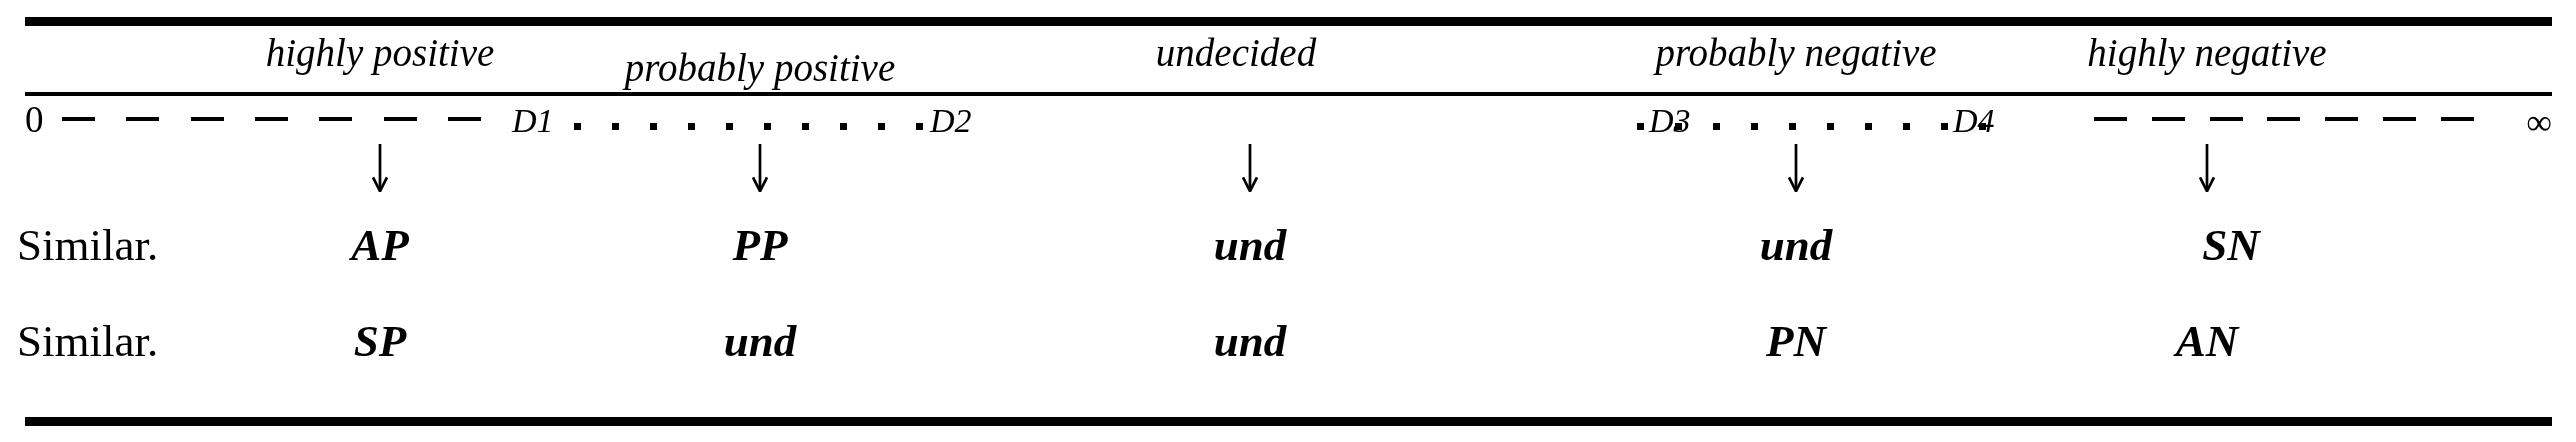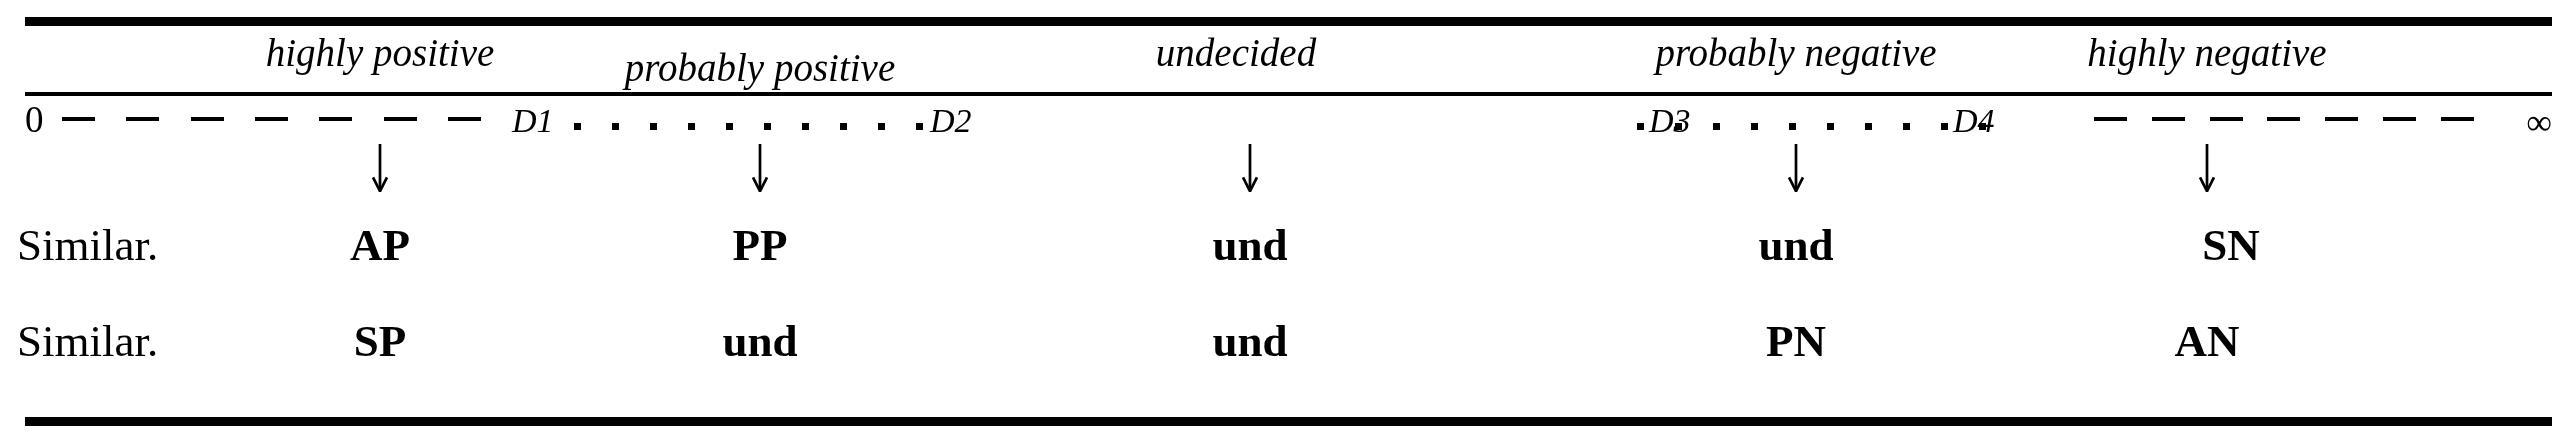--- a/index.html
+++ b/index.html
@@ -111,20 +111,21 @@
     font-size: 45px;
     left: 17px;
   }
   .row-value {
     position: absolute;
     font-weight: bold;
     font-size: 45px;
     transform: translateX(-50%);
     text-align: center;
     white-space: nowrap;
+    font-style: italic;
   }
   .row-1 { top: 219px; }
   .row-2 { top: 315px; }
 </style>
 </head>
 <body>
 
 <div id="table-root">
 
   <div class="rule rule-top"></div>

